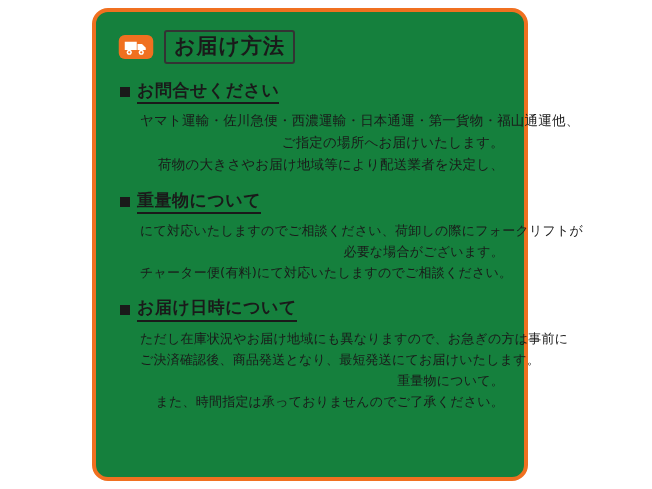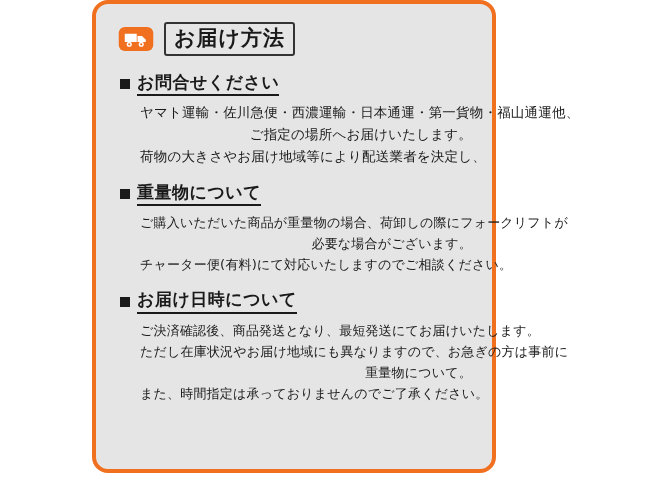--- a/index.html
+++ b/index.html
@@ -16,26 +16,26 @@
   .page {
     position: relative;
     width: 652px;
     height: 489px;
     background: #ffffff;
     box-sizing: border-box;
   }
   .card {
     position: absolute;
     left: 92px;
-    top: 0;
-    width: 404px;
+    top: 8px;
+    width: 436px;
     height: 473px;
     border: 4px solid #f07020;
     border-radius: 16px;
-    background: #e5e5e5;
+    background: #15803d;
     box-sizing: border-box;
   }
   .card-inner {
     padding: 18px 20px 10px 22px;
   }
   
   .header {
     display: flex;
     align-items: center;
     gap: 10px;
@@ -137,34 +137,34 @@
           <div class="body-line">荷物の大きさやお届け地域等により配送業者を決定し、</div>
         </div>
       </div>
 
       <div class="section sec-heavy">
         <div class="section-heading">
           <span class="sq"></span>
           <span class="heading-text">重量物について</span>
         </div>
         <div class="body-lines">
-          <div class="body-line">ご購入いただいた商品が重量物の場合、荷卸しの際にフォークリフトが</div>
+          <div class="body-line">にて対応いたしますのでご相談ください、荷卸しの際にフォークリフトが</div>
           <div class="body-line">必要な場合がございます。</div>
           <div class="body-line">チャーター便(有料)にて対応いたしますのでご相談ください。</div>
         </div>
       </div>
 
       <div class="section sec-datetime">
         <div class="section-heading">
           <span class="sq"></span>
           <span class="heading-text">お届け日時について</span>
         </div>
         <div class="body-lines">
+          <div class="body-line">ただし在庫状況やお届け地域にも異なりますので、お急ぎの方は事前に</div>
           <div class="body-line">ご決済確認後、商品発送となり、最短発送にてお届けいたします。</div>
-          <div class="body-line">ただし在庫状況やお届け地域にも異なりますので、お急ぎの方は事前に</div>
           <div class="body-line">重量物について。</div>
           <div class="body-line">また、時間指定は承っておりませんのでご了承ください。</div>
         </div>
       </div>
 
     </div>
   </div>
 </div>
 
 </body></html>

